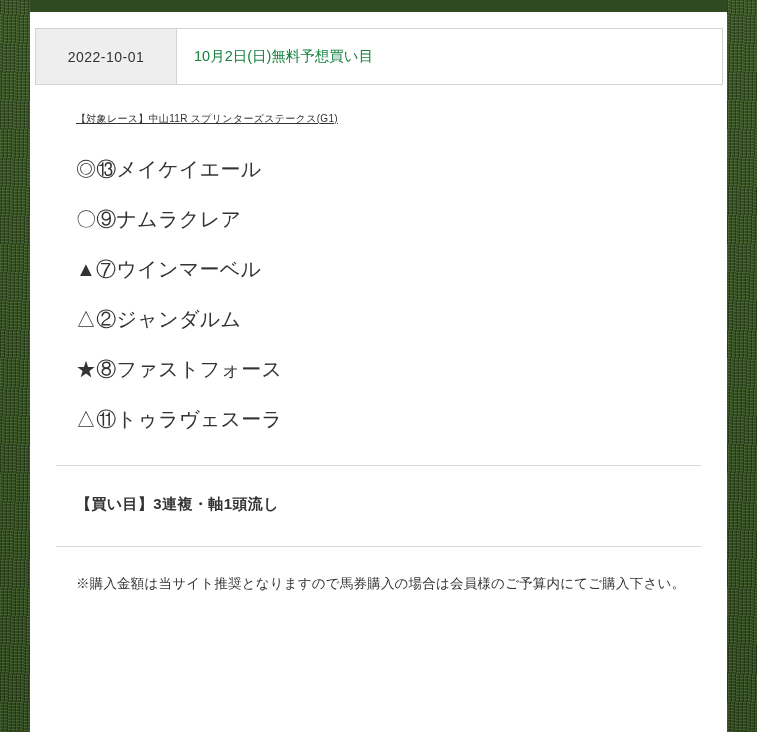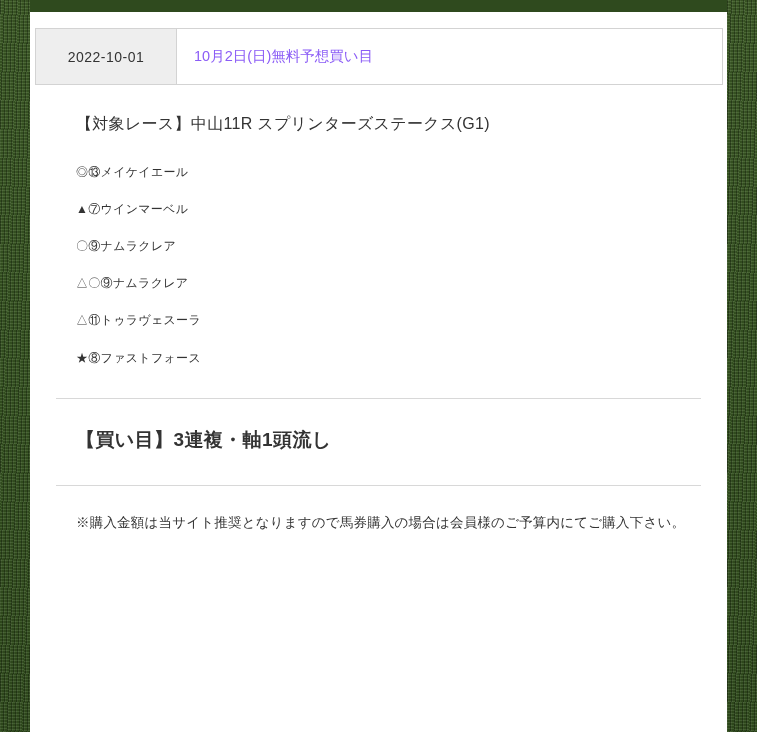--- a/index.html
+++ b/index.html
@@ -59,56 +59,57 @@
     width: 140px;
     background: #eeeeee;
     color: #333333;
     font-size: 14px;
     height: 55px;
     text-align: center;
     letter-spacing: 0.5px;
   }
   .title-cell {
     background: #ffffff;
-    color: #8b5cf6;
+    color: #15803d;
     font-size: 14.5px;
     height: 55px;
     padding-left: 17px !important;
     font-weight: normal;
   }
 
   .body {
     padding: 20px 22px 0 22px;
     color: #333333;
     font-size: 14px;
     line-height: 1.6;
   }
   .lead {
-    font-size: 16px;
+    font-size: 10px;
     margin: 6px 0 26px 24px;
     letter-spacing: 0.3px;
+    text-decoration: underline;
   }
   .marks {
     margin: 0 0 0 24px;
   }
   .mark-line {
-    font-size: 12px;
+    font-size: 20px;
     margin-bottom: 18px;
     letter-spacing: 0.3px;
   }
   .divider {
     border: 0;
     border-top: 1px solid #d8d8d8;
     margin: 30px 4px 26px 4px;
   }
   .buy-block {
     margin: 0 0 0 24px;
   }
   .buy-line {
-    font-size: 19px;
+    font-size: 15px;
     font-weight: bold;
     margin-bottom: 28px;
     letter-spacing: 0.4px;
   }
   .note {
     margin: 0 0 0 24px;
     font-size: 13.5px;
     letter-spacing: 0.2px;
   }
 </style>
@@ -129,25 +130,25 @@
       </tr>
     </tbody>
       </table>
 
     <div class="body">
 
       <div class="lead">【対象レース】中山11R スプリンターズステークス(G1)</div>
 
       <div class="marks">
         <div class="mark-line">◎⑬メイケイエール</div>
+        <div class="mark-line">〇⑨ナムラクレア</div>
         <div class="mark-line">▲⑦ウインマーベル</div>
-        <div class="mark-line">〇⑨ナムラクレア</div>
-        <div class="mark-line">△〇⑨ナムラクレア</div>
+        <div class="mark-line">△②ジャンダルム</div>
+        <div class="mark-line">★⑧ファストフォース</div>
         <div class="mark-line">△⑪トゥラヴェスーラ</div>
-        <div class="mark-line">★⑧ファストフォース</div>
       </div>
 
       <hr class="divider">
 
       <div class="buy-block">
         <div class="buy-line">【買い目】3連複・軸1頭流し</div>
       </div>
 
       <hr class="divider">
 

